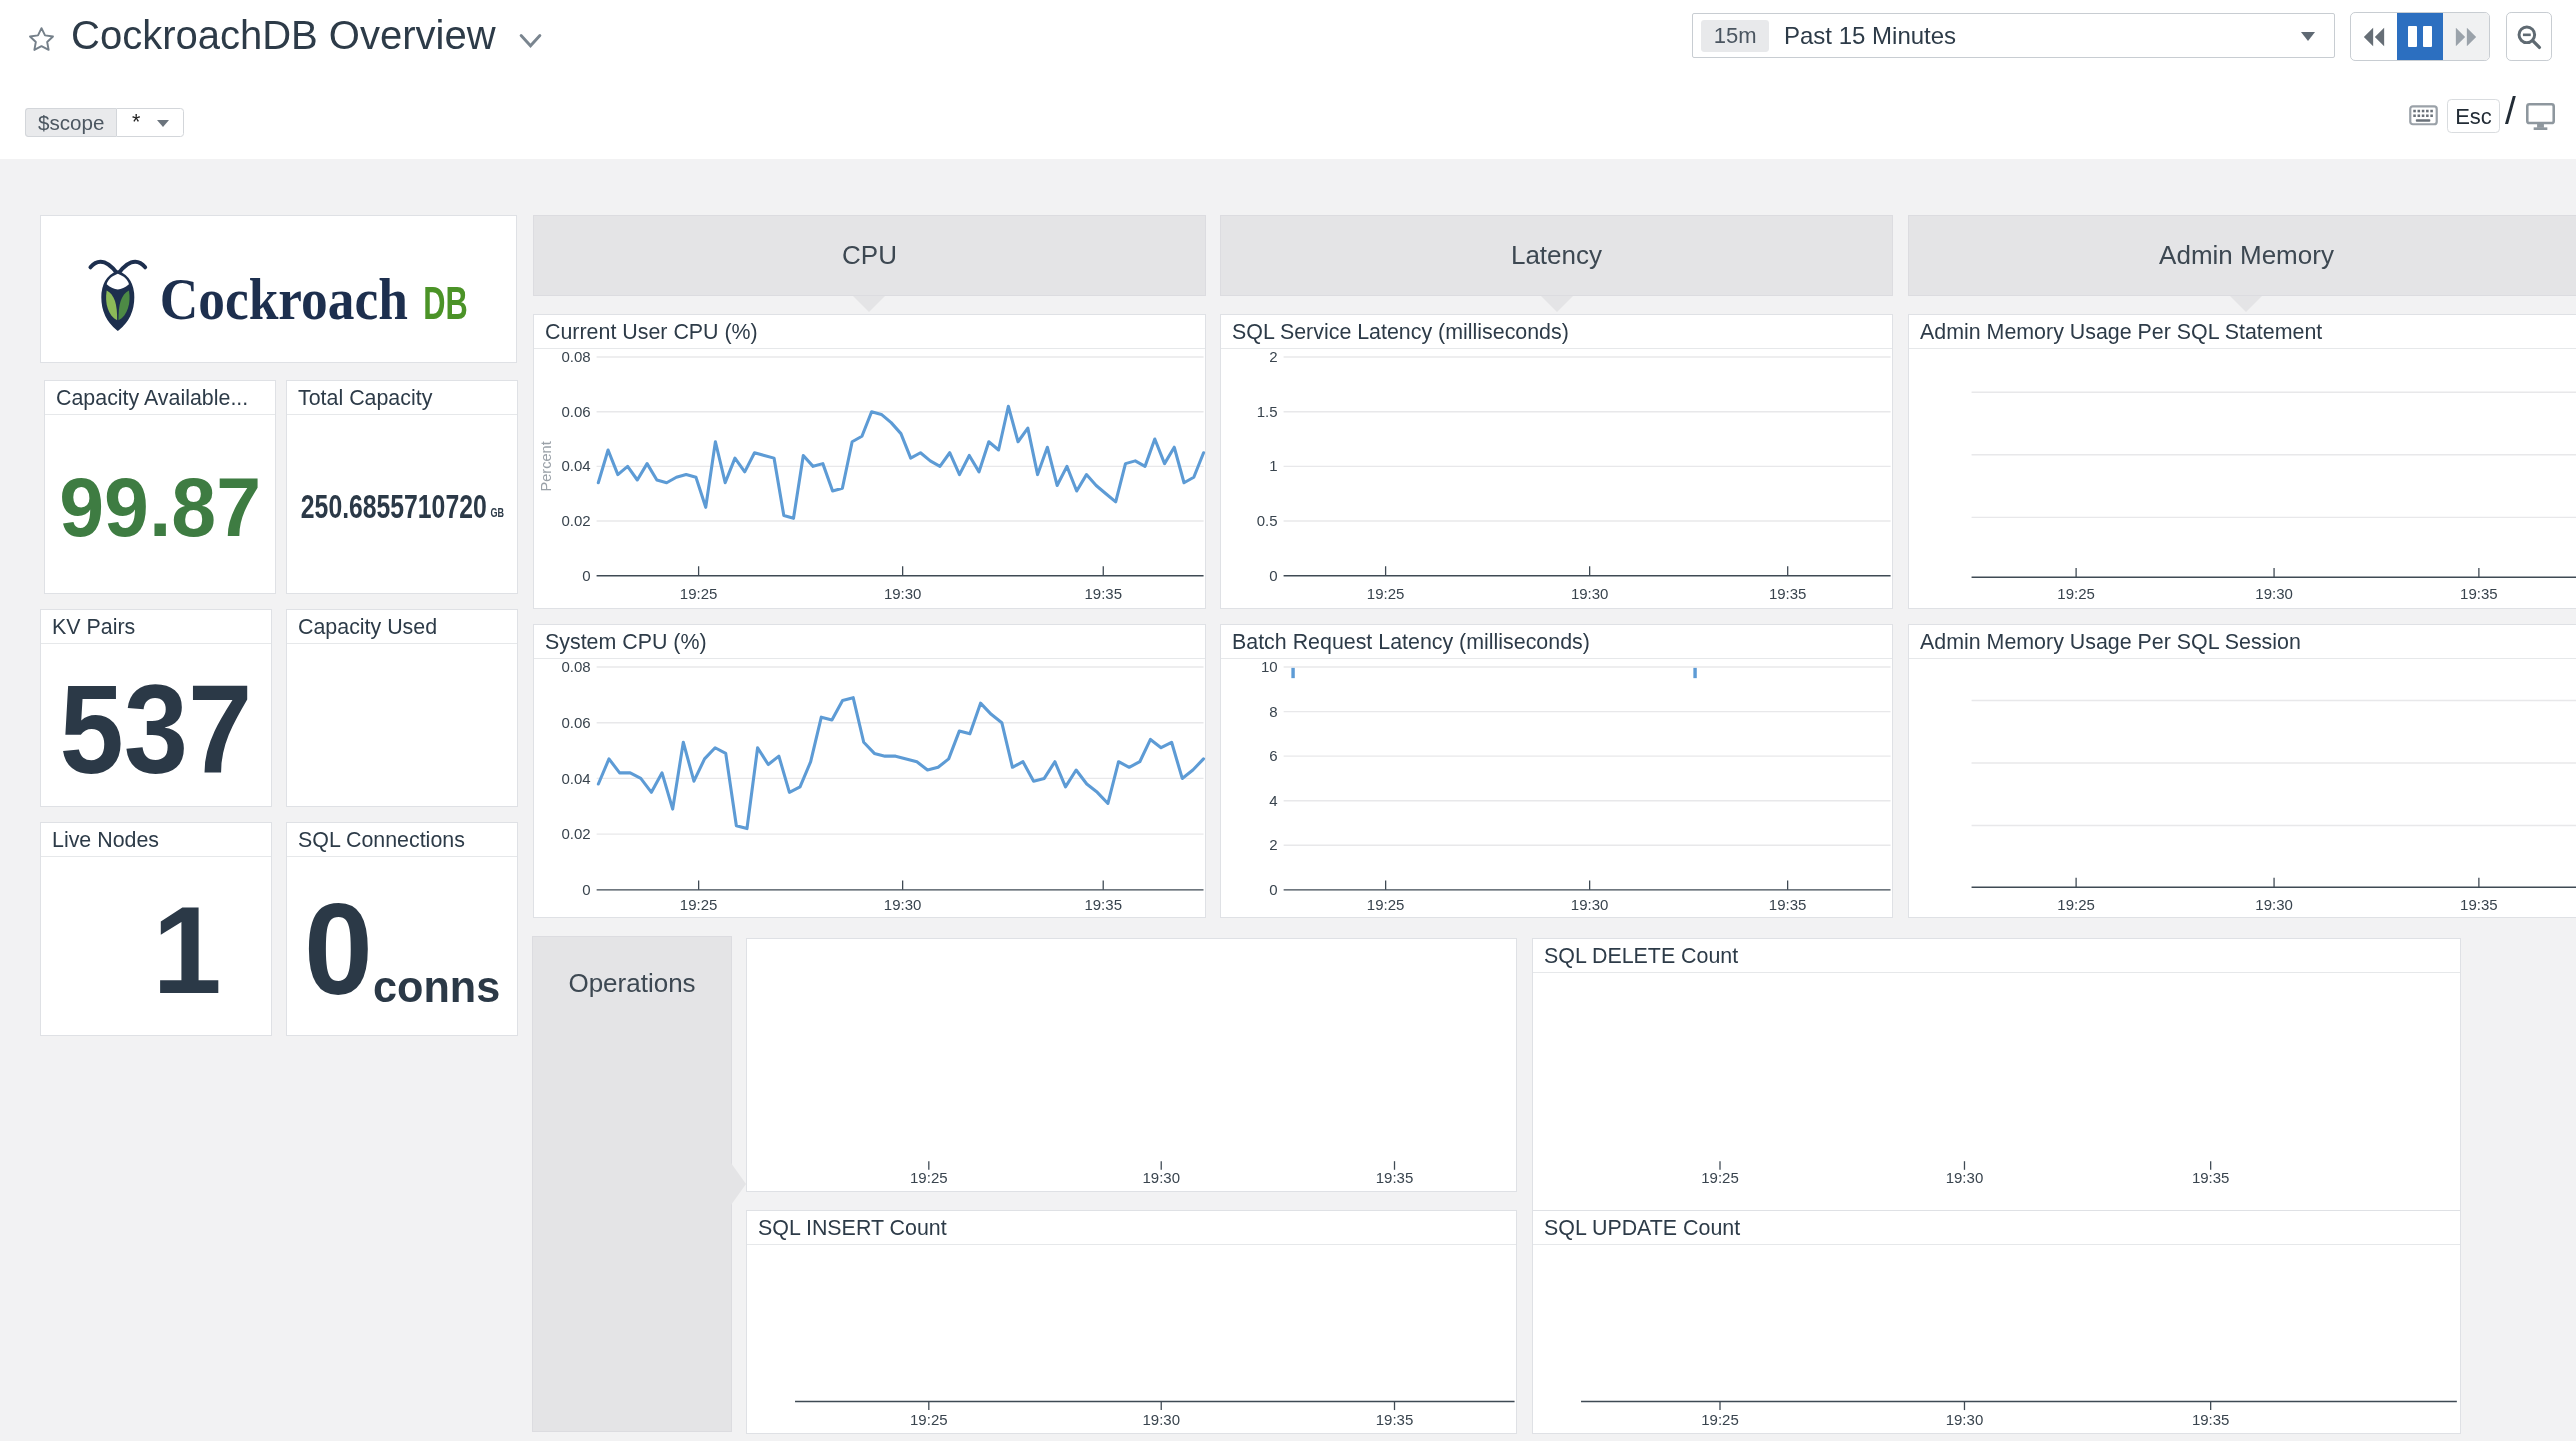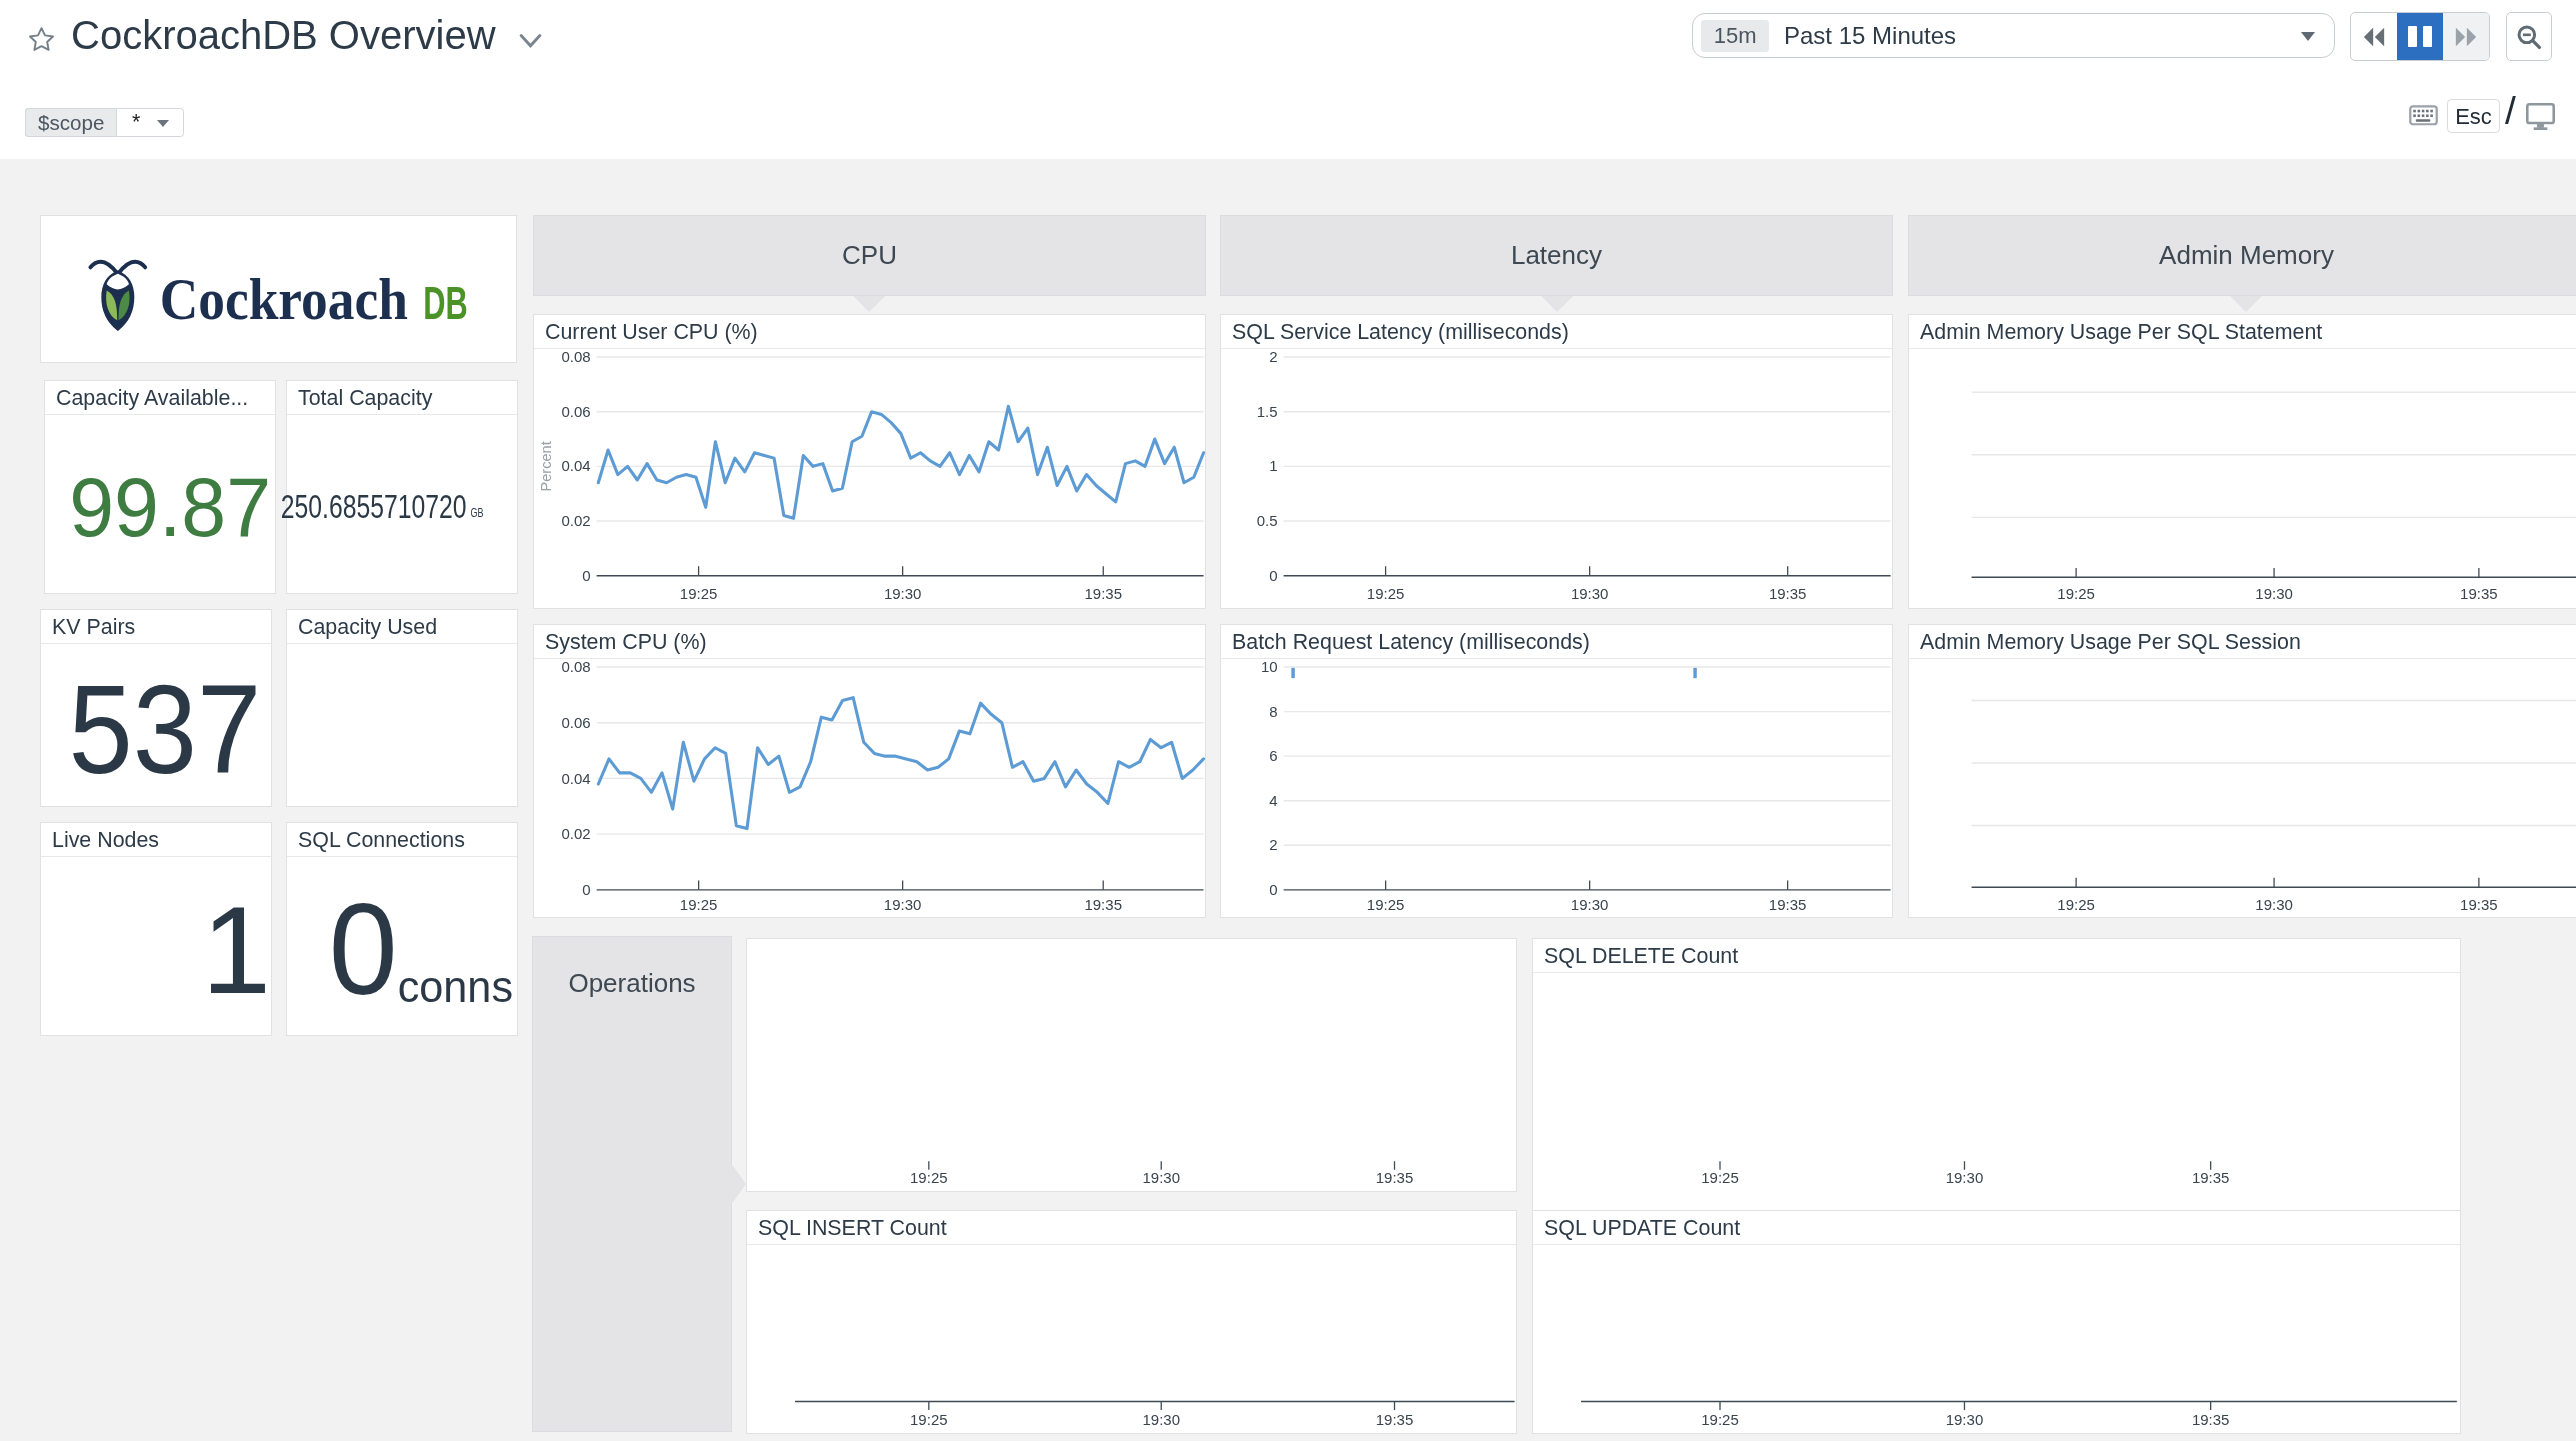--- a/index.html
+++ b/index.html
@@ -1,37 +1,37 @@
 <!DOCTYPE html>
 <html style="font-size:13.7px"><head><meta charset="utf-8">
 <style>
 *{margin:0;padding:0;box-sizing:border-box}
 html,body{width:2576px;height:1441px;overflow:hidden;background:#fff;
 font-family:"Liberation Sans",sans-serif;-webkit-font-smoothing:antialiased}
 .content{position:absolute;left:0;top:159px;width:2576px;height:1283px;background:#f2f2f3}
 .card{position:absolute;background:#fff;border:0.9px solid #dfe1e5;}
 .ct{height:34px;line-height:35px;padding-left:11px;font-size:21.4px;color:#2d3b48;
 border-bottom:0.9px solid #e6e8ea;white-space:nowrap;overflow:hidden;position:relative;z-index:2;background:#fff}
-.val{display:flex;align-items:center;justify-content:flex-end;font-weight:normal;color:#2b3947;padding-top:6.9px}
+.val{display:flex;align-items:center;justify-content:center;font-weight:bold;color:#2b3947;padding-top:6.9px}
 .ghead{position:absolute;background:#e4e4e6;border:0.9px solid #dcdce0;
 display:flex;align-items:center;justify-content:center;font-size:26px;color:#3d4852}
 .notchd{position:absolute;width:0;height:0;border-left:16.3px solid transparent;
 border-right:16.3px solid transparent;border-top:16.3px solid #e4e4e6}
 </style></head><body>
 
 <div style="position:absolute;left:0;top:0;width:2576px;height:159px;background:#fff">
 <svg width="29" height="29" viewBox="0 0 24 24" style="position:absolute;left:27.4px;top:25px" fill="none" stroke="#75808a" stroke-width="1.6" stroke-linejoin="round">
       <path d="M12 2.6l2.9 6 6.6 .9-4.8 4.6 1.2 6.5L12 17.5 6.1 20.6l1.2-6.5L2.5 9.5l6.6-.9z"></path>
     </svg>
 <div style="position:absolute;left:71px;top:13px;font-size:40px;color:#2d3b48">CockroachDB Overview</div>
 <svg width="29" height="19" viewBox="0 0 34 22" style="position:absolute;left:516px;top:32px">
       <path d="M6 4 L17 16 L28 4" fill="none" stroke="#7a858f" stroke-width="3.4" stroke-linecap="round"></path>
     </svg>
 
-<div style="position:absolute;left:1692px;top:13px;width:643px;height:45px;border:0.9px solid #c8cdd2;border-radius:13px;background:#fff">
+<div style="position:absolute;left:1692px;top:13px;width:643px;height:45px;border:0.9px solid #c8cdd2;border-radius:2px;background:#fff">
   <div style="position:absolute;left:7.7px;top:6px;height:32px;padding:0 13px;background:#e8e9eb;border-radius:3.4px;font-size:22px;color:#4a5560;line-height:32px">15m</div>
   <div style="position:absolute;left:91px;top:7.7px;font-size:24px;color:#2d3b48">Past 15 Minutes</div>
   <div style="position:absolute;right:19px;top:18px;width:0;height:0;border-left:7.7px solid transparent;border-right:7.7px solid transparent;border-top:9.4px solid #5f6973"></div>
 </div>
 
 <div style="position:absolute;left:2350px;top:12px;width:140px;height:49px;border:0.9px solid #c8cdd2;border-radius:5.1px;background:#fff;display:flex;overflow:hidden">
   <div style="width:46px;display:flex;align-items:center;justify-content:center">
     <svg width="26" height="22" viewBox="0 0 30 26">
           <path d="M14 2 L3 13 L14 24 Z M27 2 L16 13 L27 24 Z" fill="#666e76"></path>
         </svg>

